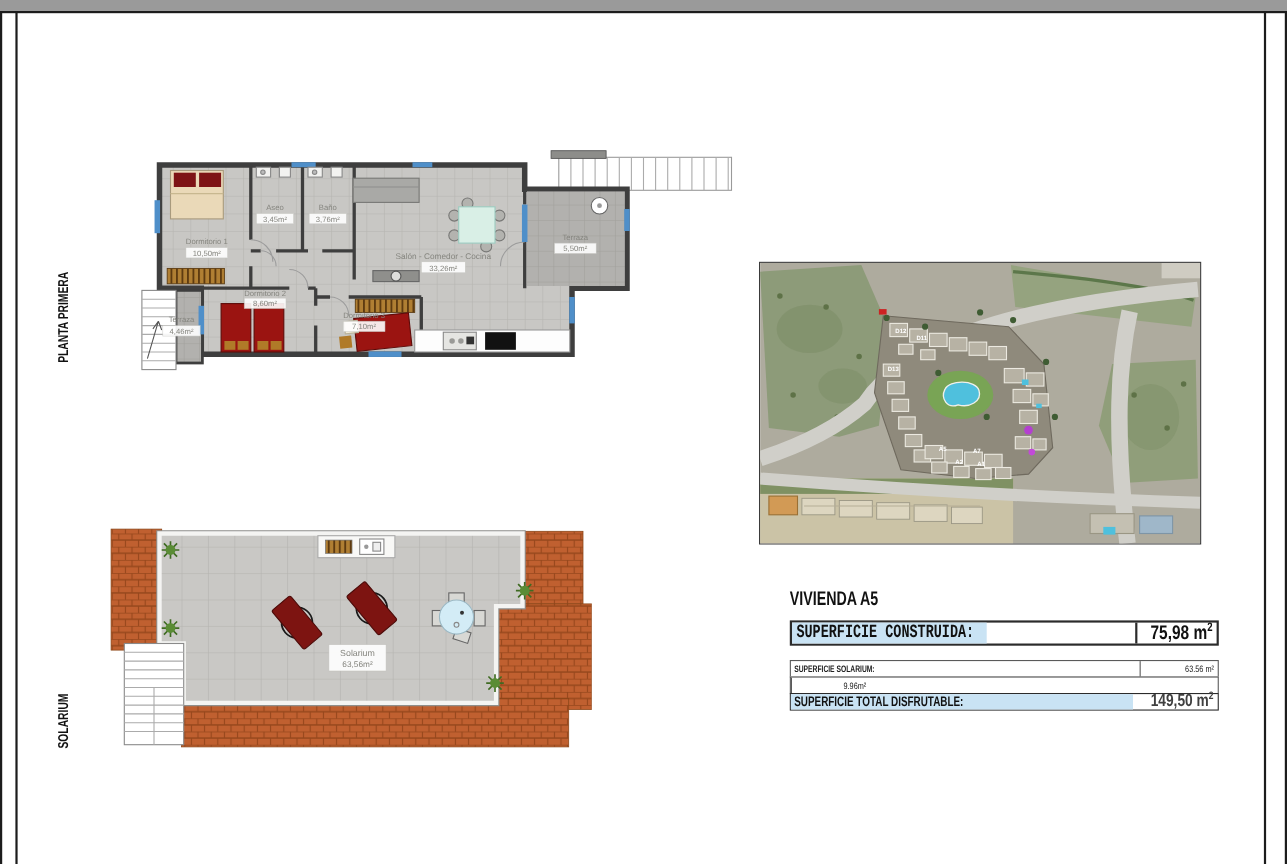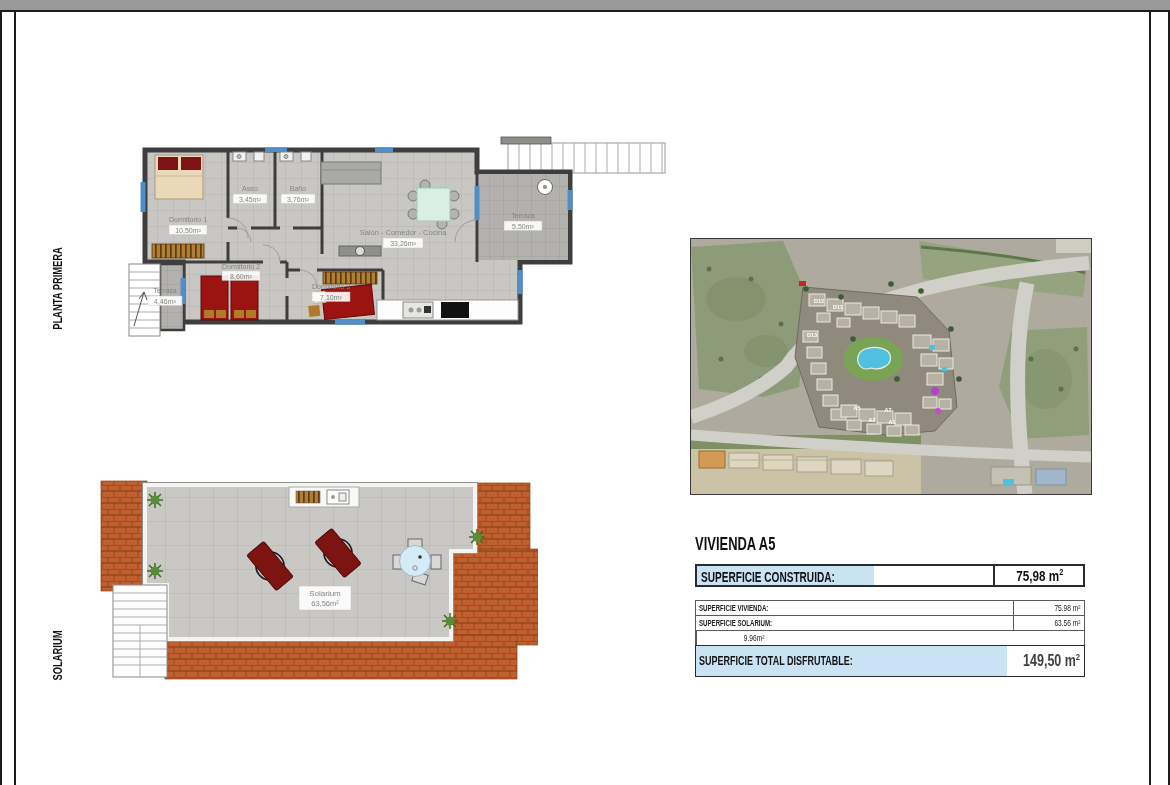--- a/index.html
+++ b/index.html
@@ -7,35 +7,35 @@
   .frame-outer{position:absolute;inset:0;border:2px solid #1c1c1c;pointer-events:none;}
   .rule{position:absolute;top:0;bottom:0;width:2px;background:#1c1c1c;}
   .rule-left{left:14px;}
   .rule-right{left:1149px;}
   .abs{position:absolute;}
   .vlabel{position:absolute;width:160px;text-align:center;font-weight:bold;font-size:13px;
           color:#111;transform:rotate(-90deg) scaleX(0.72);letter-spacing:0px;white-space:nowrap;}
   .cond{display:inline-block;transform:scaleX(0.72);transform-origin:0 50%;white-space:nowrap;letter-spacing:0px;}
   .cond-r{display:inline-block;transform:scaleX(0.78);transform-origin:100% 50%;white-space:nowrap;}
   
-  .info{position:absolute;left:695px;top:524px;width:390px;}
+  .info{position:absolute;left:718px;top:524px;width:390px;}
   .info-title{font-size:18px;font-weight:bold;color:#111;height:24px;}
   .row{display:flex;align-items:stretch;box-sizing:border-box;background:#fff;}
   .row-big{border:2px solid #2b2b2b;height:23px;margin-top:6px;}
   .row-big .lbl{width:173px;display:flex;align-items:flex-end;padding-left:4px;
-                font-size:14px;font-weight:bold;color:#111;}
+                font-size:17px;font-weight:bold;color:#111;font-family:Liberation Mono, monospace;}
   .row-big .mid{flex:1;}
   .row-big .val{width:68px;border-left:2px solid #2b2b2b;display:flex;align-items:center;
-                justify-content:flex-end;padding-right:20px;font-size:15px;font-weight:bold;color:#111;}
+                justify-content:flex-end;padding-right:4px;font-size:18px;font-weight:bold;color:#111;}
   .gap{height:14px;}
   .row-sm{border:1px solid #5a5a5a;height:16px;margin-top:-1px;}
   .row-sm .lbl{flex:1;display:flex;align-items:center;padding-left:3px;font-size:8.5px;font-weight:bold;color:#222;}
   .row-sm .val{width:67px;border-left:1px solid #5a5a5a;display:flex;align-items:center;
                justify-content:flex-end;padding-right:3px;font-size:8.5px;color:#222;}
-  .row-tot{border:1.5px solid #2b2b2b;height:32px;margin-top:-1px;}
+  .row-tot{border:1.5px solid #2b2b2b;height:16px;margin-top:-1px;}
   .row-tot .lbl{width:322px;display:flex;align-items:center;padding-left:3px;
                 font-size:12.5px;font-weight:bold;color:#111;}
   .row-tot .val{flex:1;display:flex;align-items:center;justify-content:flex-end;
                 padding-right:4px;font-size:16px;font-weight:bold;color:#404040;}
   sup{font-size:0.62em;vertical-align:super;line-height:0;}
   .map-frame{position:absolute;left:690px;top:228px;width:400px;height:255px;border:1.5px solid #3a3a3a;box-sizing:content-box;}
   svg text{font-family:"Liberation Sans",sans-serif;}
 </style>
 </head>
 <body>
@@ -406,28 +406,20 @@
       <div class="mid"></div>
       <div class="val">
           <span class="cond-r"><span>75,98</span><span> m</span><sup>2</sup></span>
         </div>
     </div>
 
     <div class="gap"></div>
 
     <div class="row row-sm">
       <div class="lbl">
-          <span class="cond">SUPERFICIE VIVIENDA:</span>
-        </div>
-      <div class="val">
-          <span class="cond-r">75.98 m²</span>
-        </div>
-    </div>
-    <div class="row row-sm">
-      <div class="lbl">
           <span class="cond">SUPERFICIE SOLARIUM:</span>
         </div>
       <div class="val">
           <span class="cond-r">63.56 m²</span>
         </div>
     </div>
     <div class="row row-sm">
       <div class="val">
           <span class="cond-r">9.96m²</span>
         </div>

